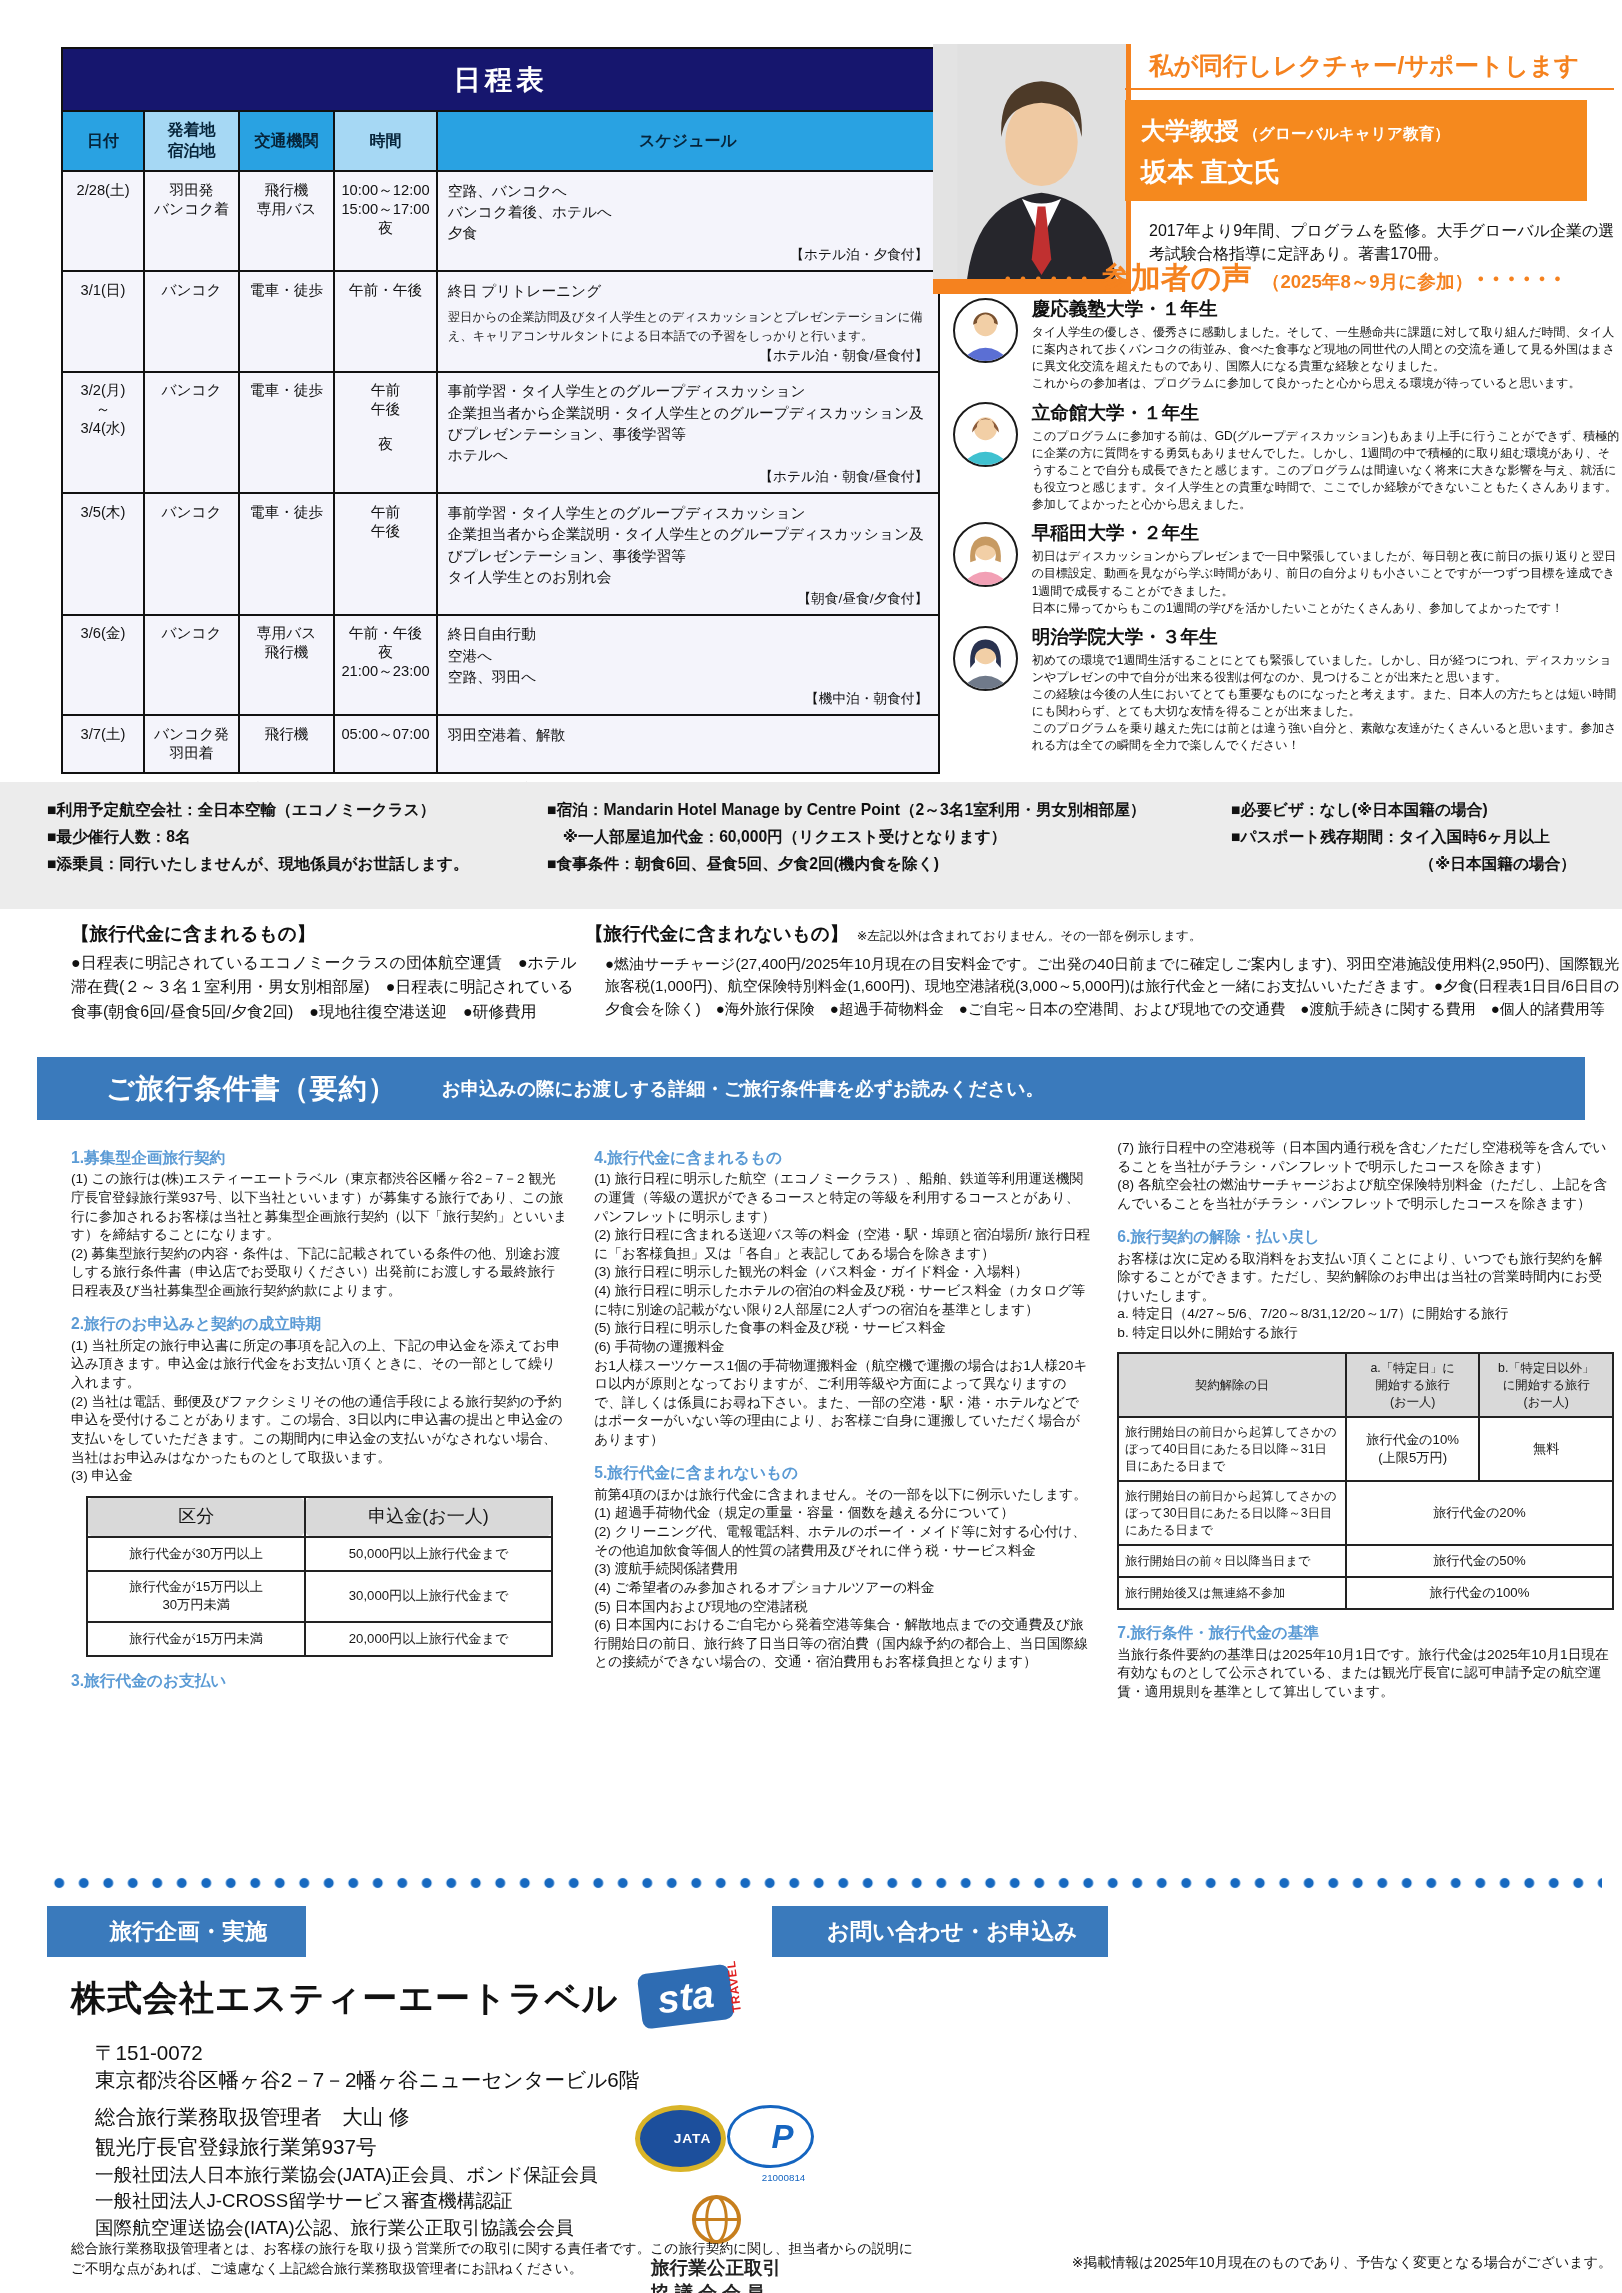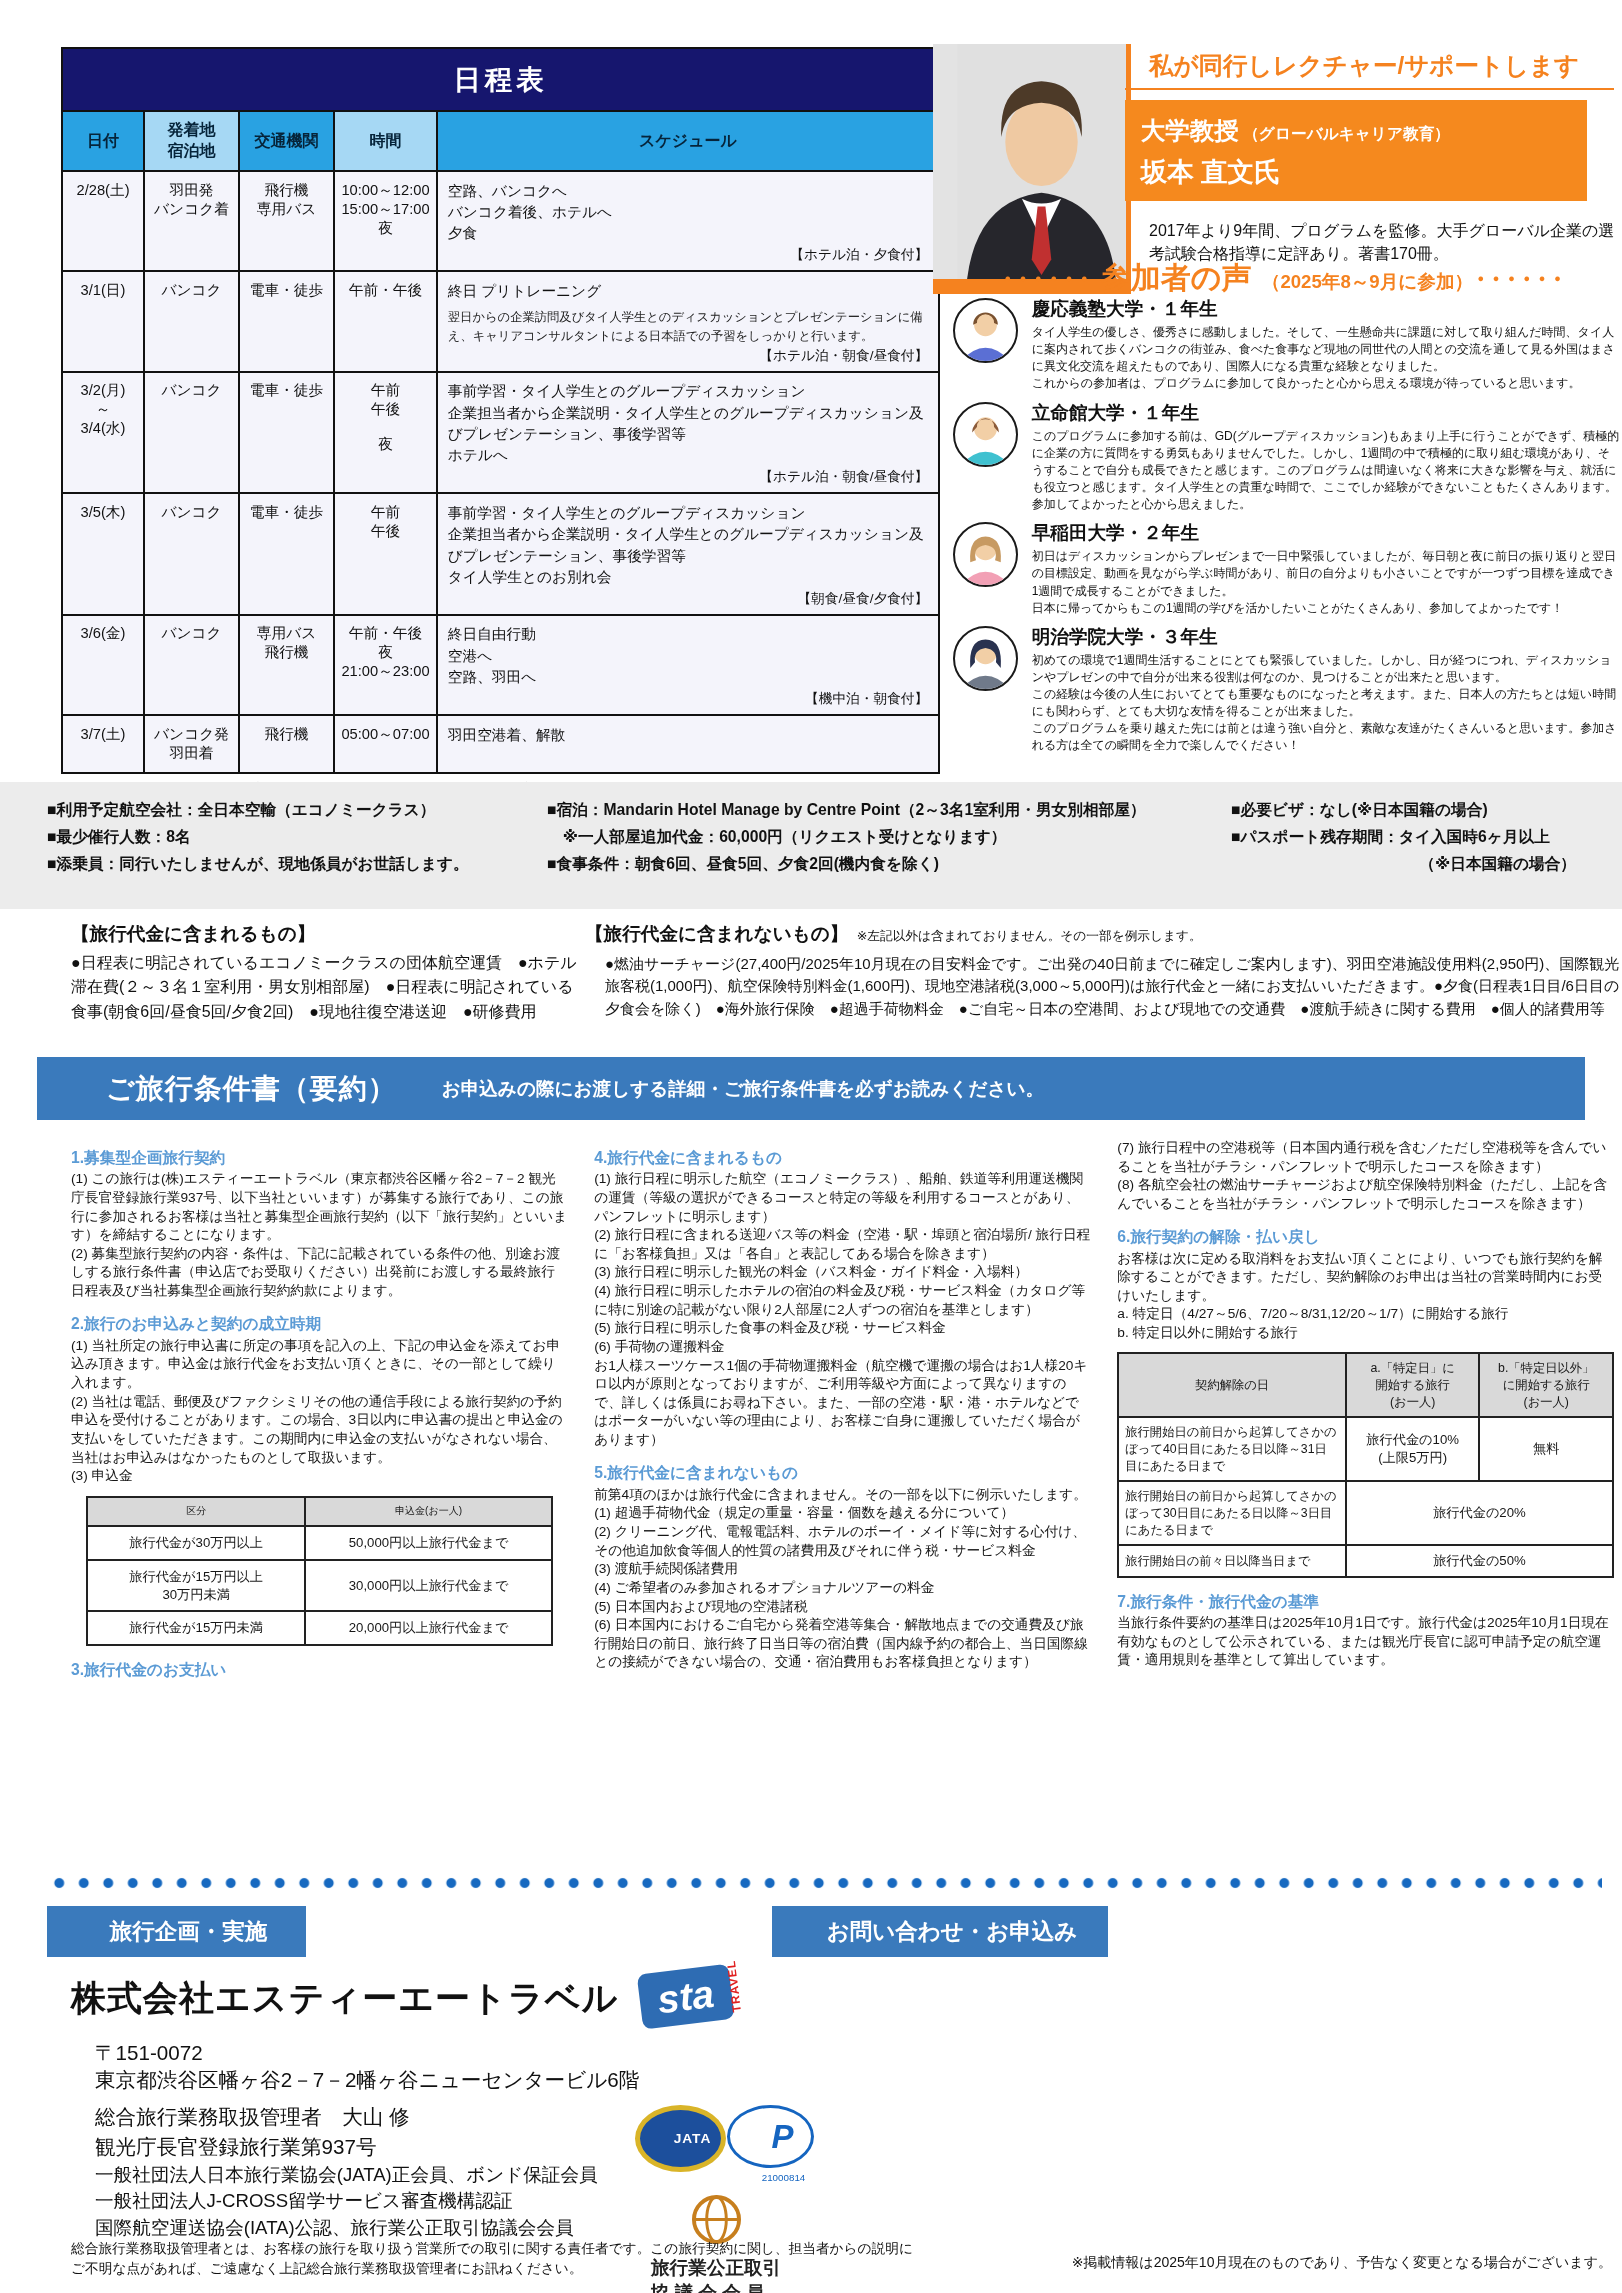--- a/index.html
+++ b/index.html
@@ -70,21 +70,21 @@
   .banner-title{font-size:28px;font-weight:bold;letter-spacing:1px;}
   .banner-sub{font-size:18.6px;font-weight:bold;}
 
   
   .terms{left:47px;top:1139px;width:1543px;height:735px;display:flex;gap:26.5px;overflow:hidden;}
   .tcol{width:497px;font-size:13.7px;line-height:1.36;color:#161616;}
   .thead{color:#5b9bd5;font-weight:bold;font-size:15.7px;margin:12.7px 0 2px;}
   .thead:first-child{margin-top:8px;}
   .ttable{border-collapse:collapse;margin:9.8px auto 5.9px;width:94%;}
   .ttable th,.ttable td{border:2px solid #222;padding:6.9px 5.9px;text-align:center;}
-  .ttable th{background:#d9d9d9;font-size:10px;font-weight:normal;}
+  .ttable th{background:#d9d9d9;font-size:18px;font-weight:normal;border-radius:8px;}
   .ttable td{font-size:13.2px;background:#fff;}
   .ctable{border-collapse:collapse;margin:9.8px 0 5.9px;width:100%;}
   .ctable th,.ctable td{border:2px solid #222;padding:5.9px 5.9px;}
   .ctable th{background:#d9d9d9;font-size:12.3px;font-weight:normal;text-align:center;}
   .ctable td{font-size:12.3px;background:#fff;}
   .ctable td.cl{text-align:left;}
   .ctable td.cm{text-align:center;font-size:13.2px;}
 
   
   .dotsep{left:47px;top:1877px;width:1531px;height:11.8px;
@@ -435,20 +435,24 @@
           <td class="cm">無料</td>
         </tr>
         <tr>
           <td class="cl">旅行開始日の前日から起算してさかのぼって30日目にあたる日以降～3日目にあたる日まで</td>
           <td class="cm" colspan="2">旅行代金の20%</td>
         </tr>
         <tr>
           <td class="cl">旅行開始日の前々日以降当日まで</td>
           <td class="cm" colspan="2">旅行代金の50%</td>
         </tr>
+        <tr>
+          <td class="cl">旅行開始後又は無連絡不参加</td>
+          <td class="cm" colspan="2">旅行代金の100%</td>
+        </tr>
       </tbody>
         </table>
       <div class="thead">7.旅行条件・旅行代金の基準</div>
       <div class="pre">当旅行条件要約の基準日は2025年10月1日です。旅行代金は2025年10月1日現在有効なものとして公示されている、または観光庁長官に認可申請予定の航空運賃・適用規則を基準として算出しています。</div>
     </div>
   </div>
 
   <div class="dotsep abs"></div>
 
   <div class="bluebox plan-box abs">旅行企画・実施</div>

